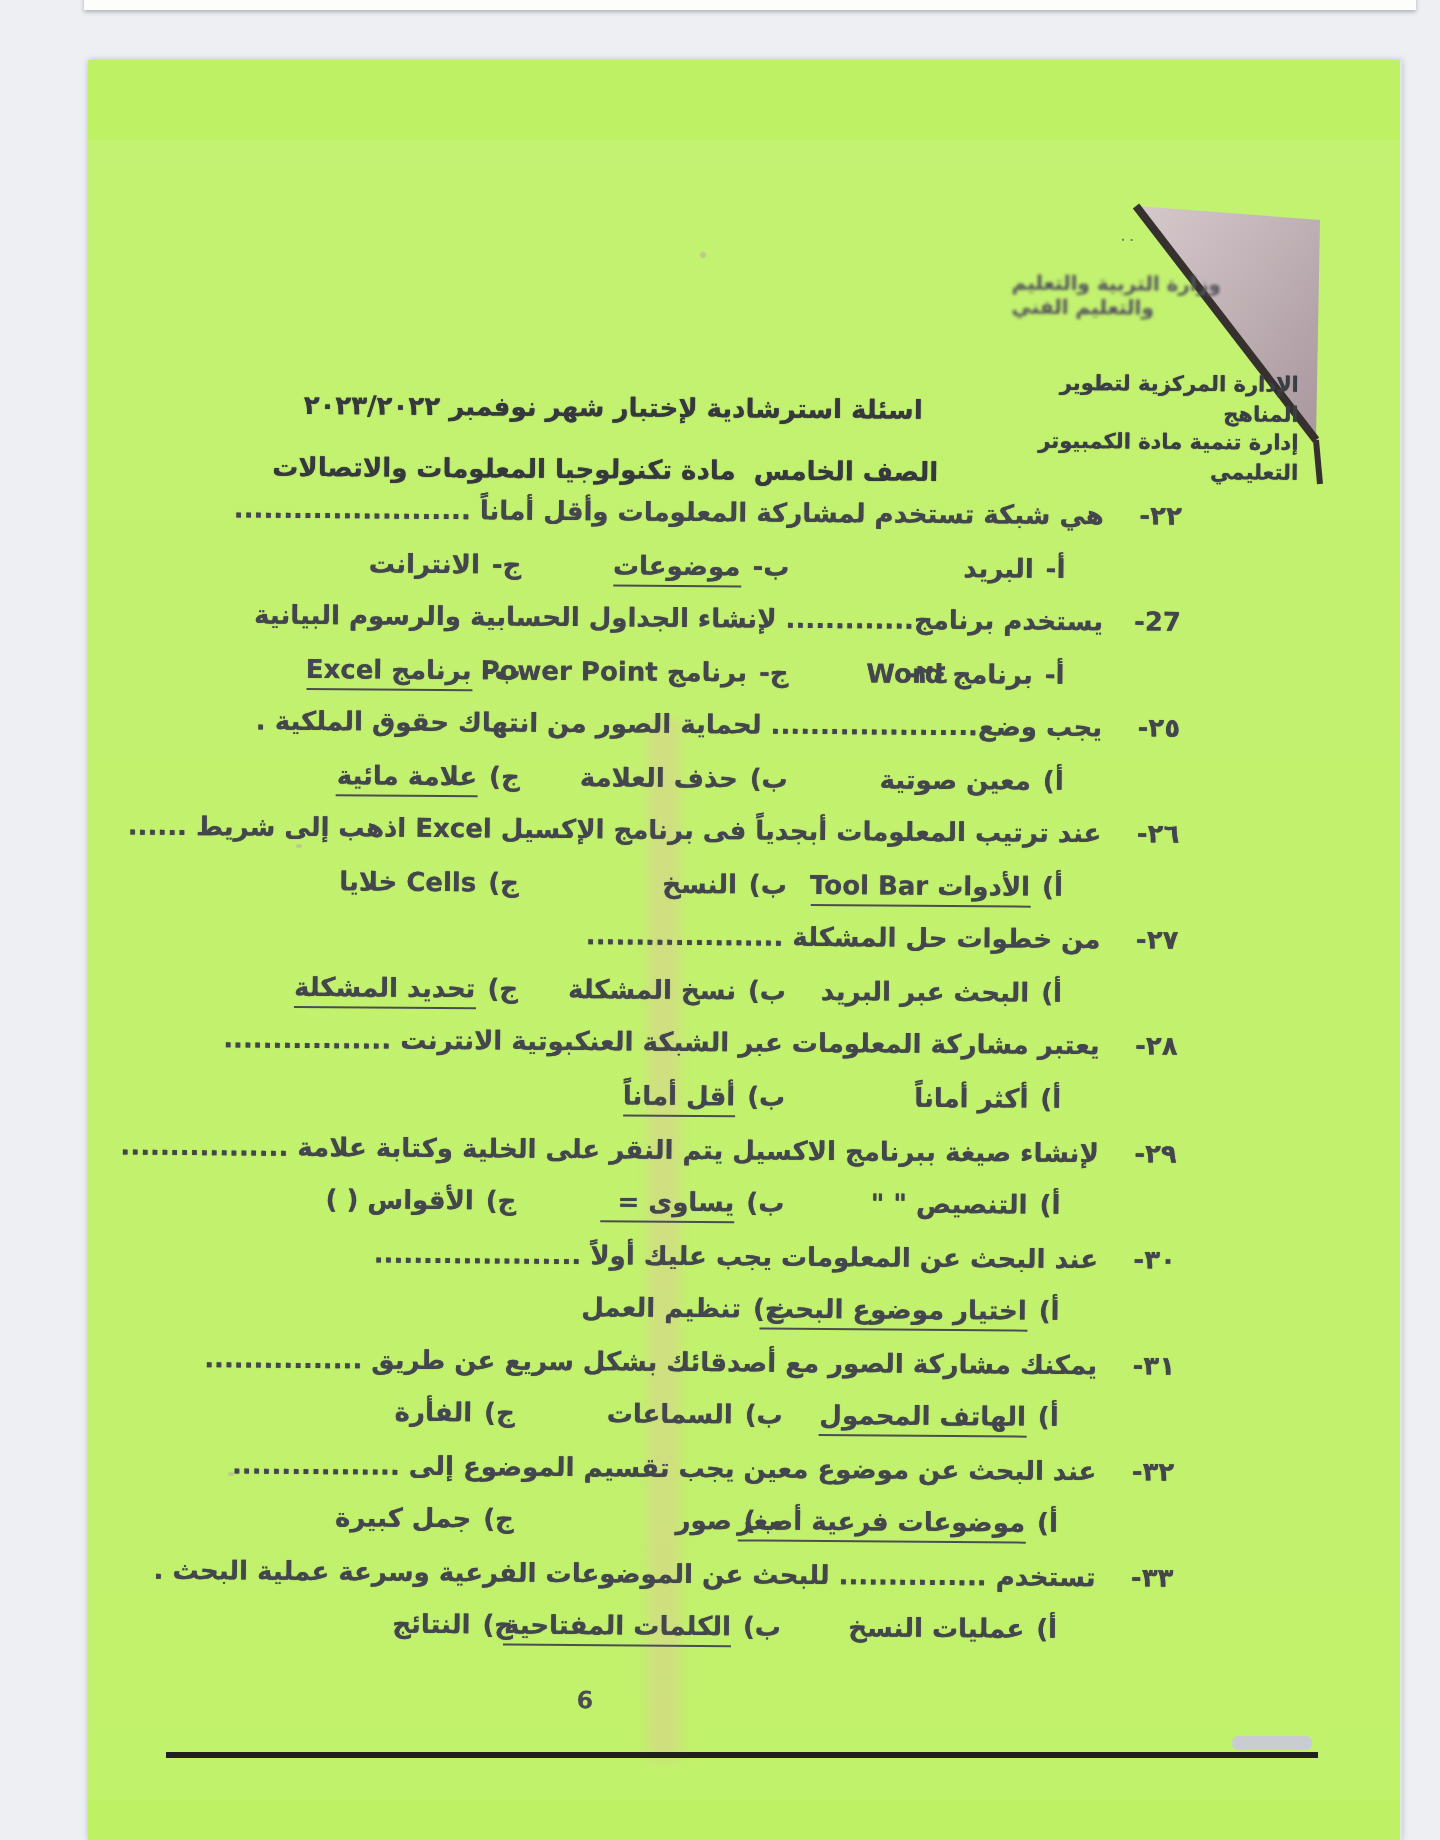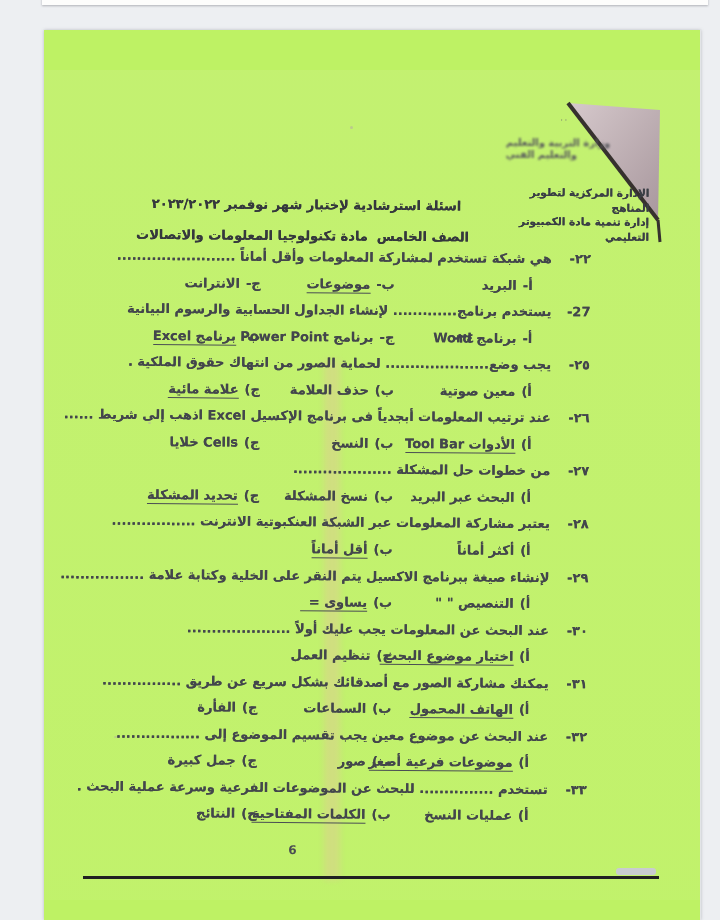--- a/index.html
+++ b/index.html
@@ -154,20 +154,21 @@
             <span class="opt"><span class="pre">أ)</span><span class="lbl">أكثر أماناً</span></span>
             <span class="opt"><span class="pre">ب)</span><span class="lbl u">أقل أماناً</span></span>
           </div>
           <div class="row q-row">
             <span class="q-num">٢٩-</span>
             <span class="q-text">لإنشاء صيغة ببرنامج الاكسيل يتم النقر على الخلية وكتابة علامة .................</span>
           </div>
           <div class="row opt-row">
             <span class="opt"><span class="pre">أ)</span><span class="lbl">التنصيص " "</span></span>
             <span class="opt"><span class="pre">ب)</span><span class="lbl u">يساوى =  </span></span>
+            <span class="opt"><span class="pre">ج)</span><span class="lbl">الأقواس ( )</span></span>
           </div>
           <div class="row q-row">
             <span class="q-num">٣٠-</span>
             <span class="q-text">عند البحث عن المعلومات يجب عليك أولاً .....................</span>
           </div>
           <div class="row opt-row">
             <span class="opt"><span class="pre">أ)</span><span class="lbl u">اختيار موضوع البحث </span></span>
             <span class="opt"><span class="pre">ج)</span><span class="lbl">تنظيم العمل</span></span>
           </div>
           <div class="row q-row">

